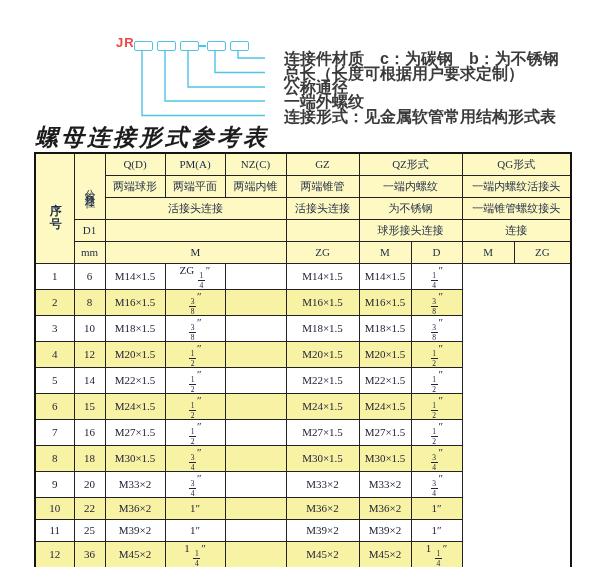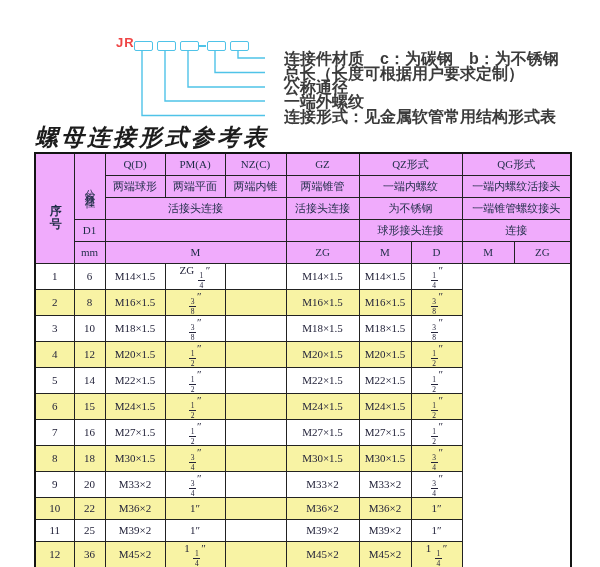--- a/index.html
+++ b/index.html
@@ -24,21 +24,21 @@
   
   table.ref{
     position:absolute;left:34px;top:152px;width:536px;table-layout:fixed;
     border-collapse:collapse;border:2px solid #141414;
     font-family:"Liberation Serif",serif;color:#23233a;
   }
   table.ref td{
     border:1px solid #222;text-align:center;vertical-align:middle;
     padding:0;height:21px;font-size:11px;line-height:1.15;overflow:hidden;white-space:nowrap;
   }
-  td.hd{background:#f0abfc;color:#1d2c46;}
+  td.hd{background:#fef9c3;color:#1d2c46;}
   tbody.data tr:nth-child(even) td{background:#f8f3a4;}
   tbody.data tr:nth-child(odd) td{background:#ffffff;}
   .vwrap{display:flex;align-items:center;justify-content:center;height:100%;}
   .vtext{writing-mode:vertical-rl;text-orientation:upright;}
   .v-seq{font-size:12px;letter-spacing:15px;font-weight:bold;}
   .v-dn{font-size:10.5px;letter-spacing:3px;}
   
   .fr{display:inline-flex;flex-direction:column;vertical-align:-4px;line-height:1;font-size:7.5px;margin:0 1px;}
   .fr .n{border-bottom:1px solid #23233a;padding:0 1.5px 0.5px;}
   .fr .d{padding-top:0.5px;}

